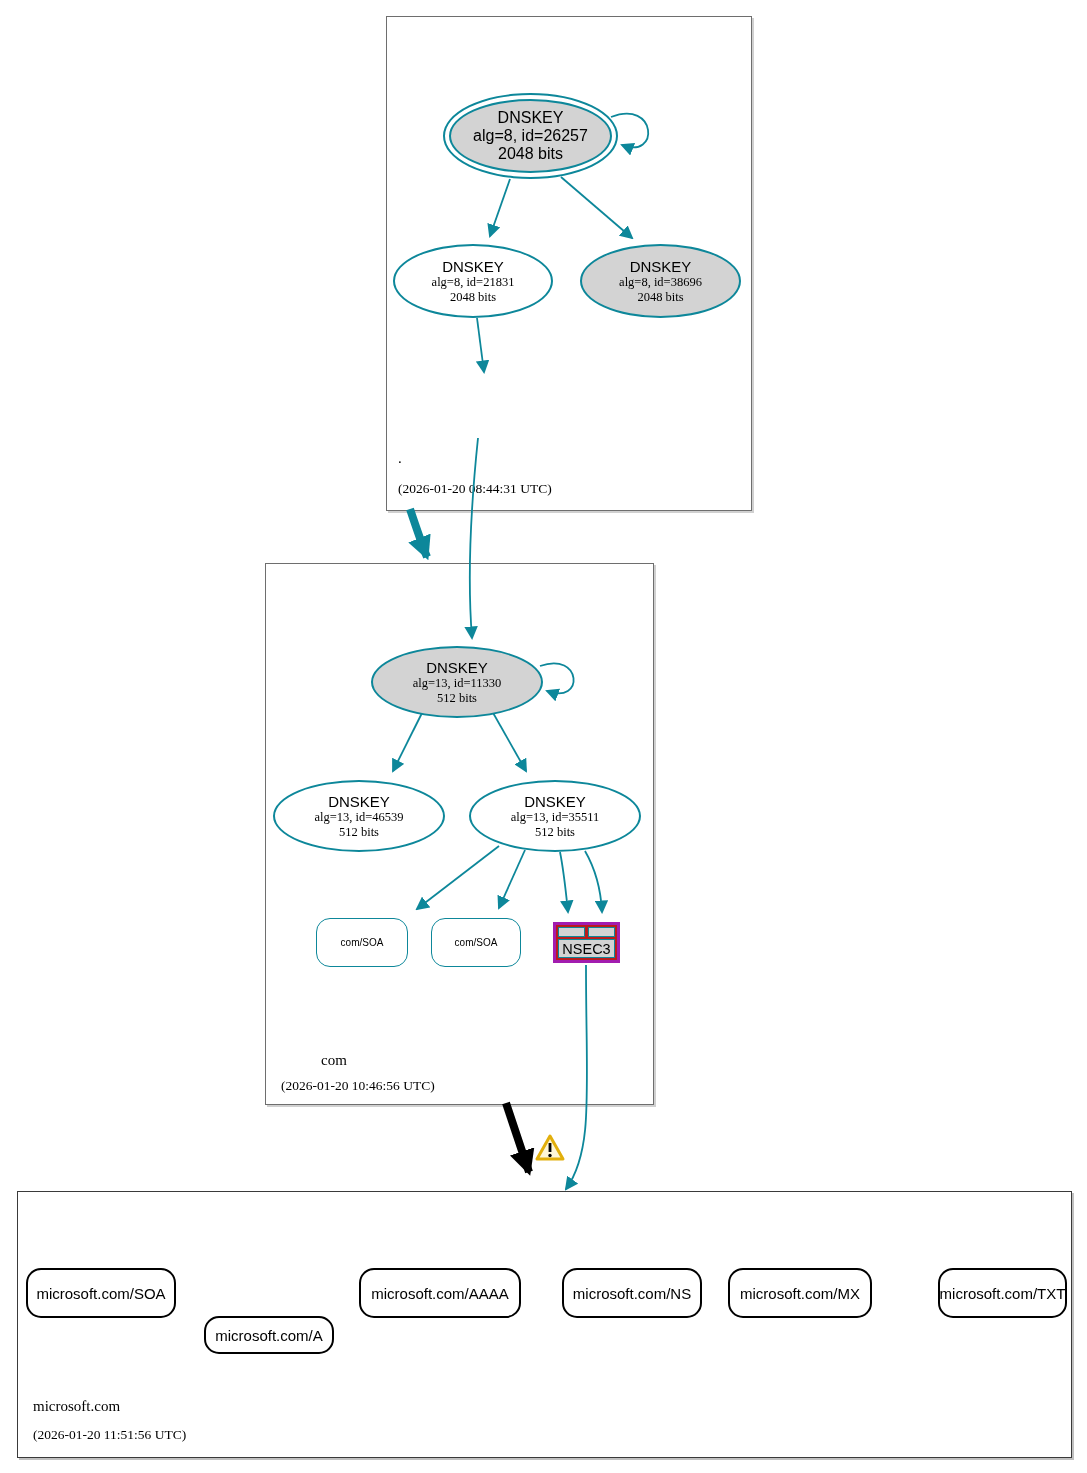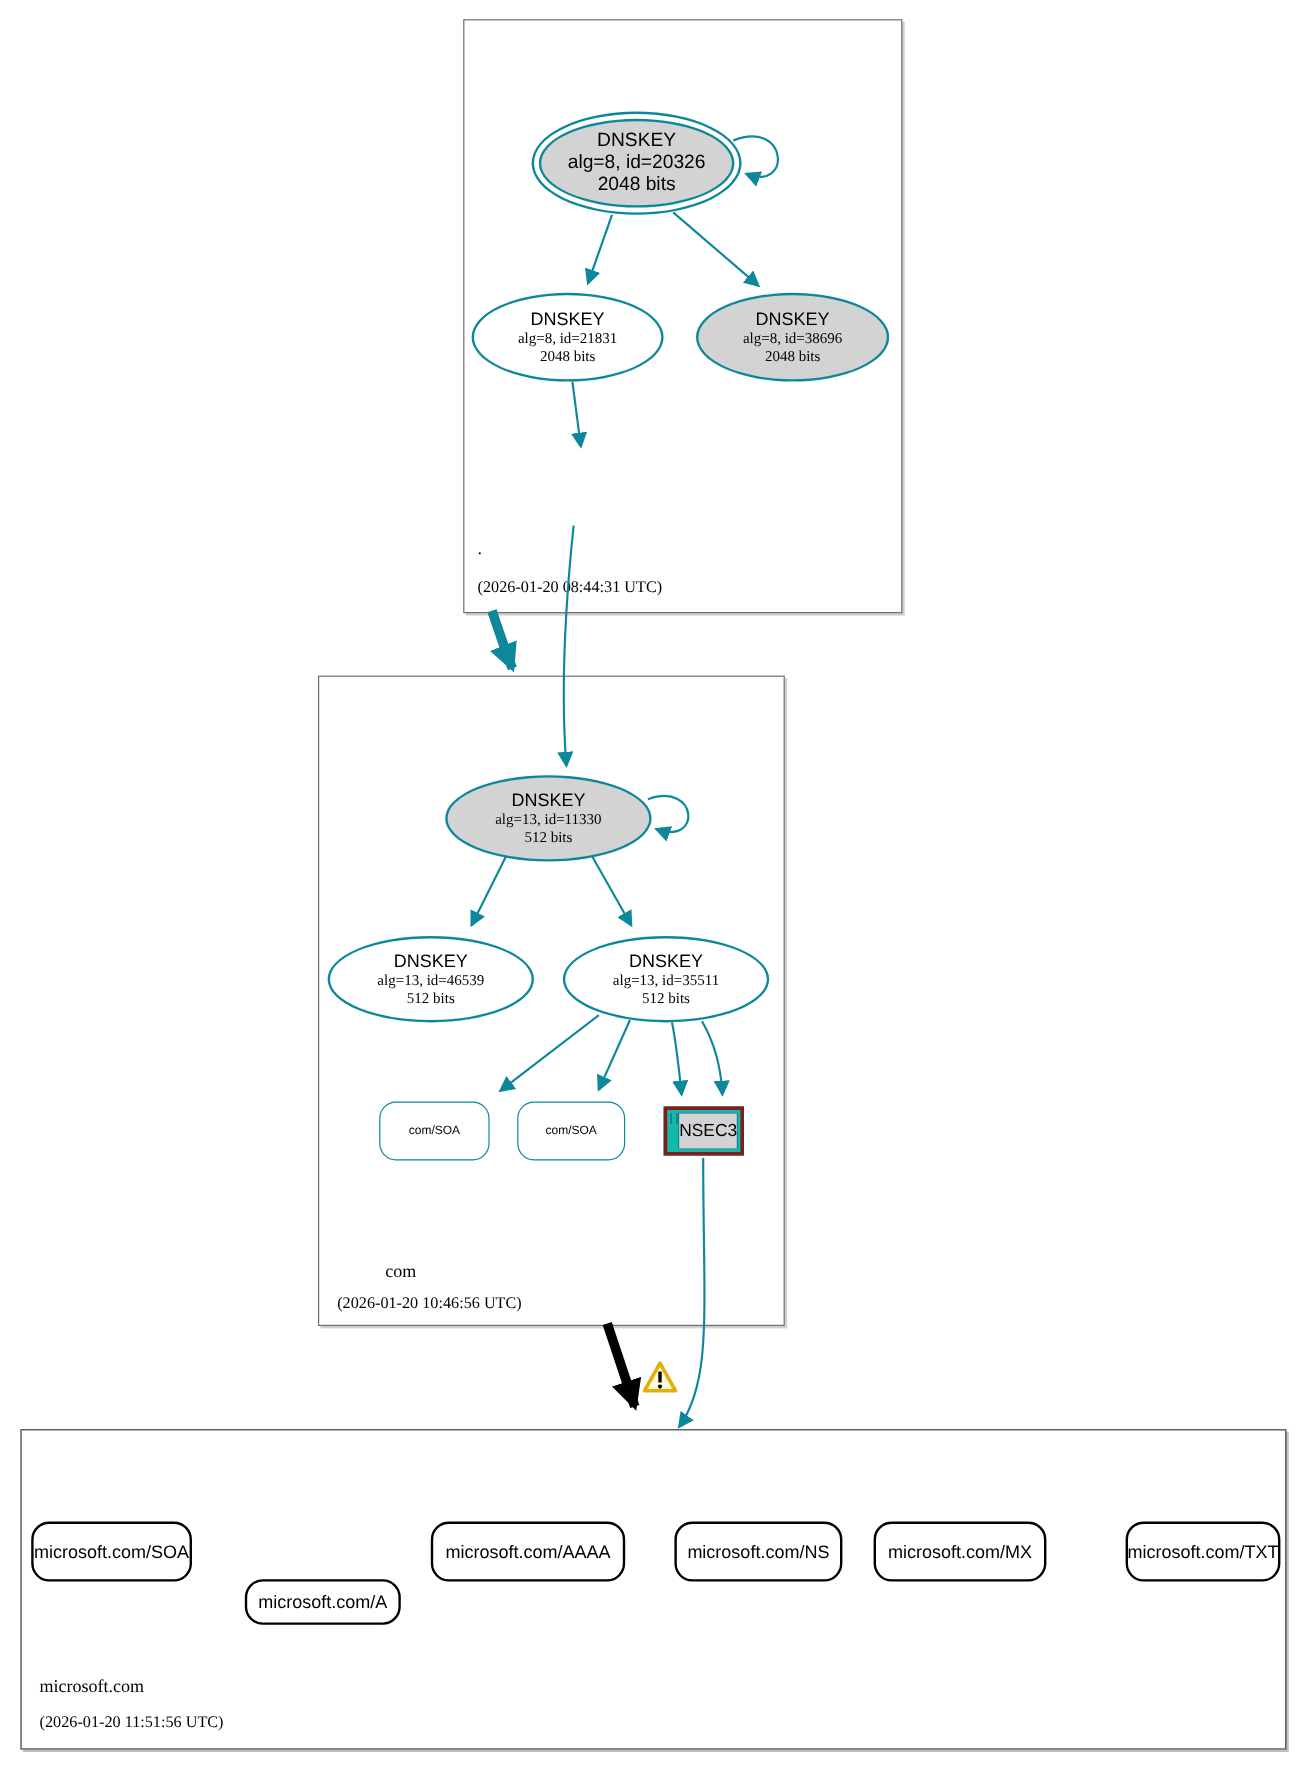--- a/index.html
+++ b/index.html
@@ -25,22 +25,22 @@
     box-sizing:border-box;display:flex;align-items:center;justify-content:center;background:#fff;}
   .double-ring .inner{position:absolute;inset:4px;border:2px solid #0d879a;border-radius:50%;
     background:#d3d3d3;display:flex;flex-direction:column;align-items:center;justify-content:center;text-align:center;}
 
   
   .rrset{position:absolute;border:1.8px solid #0d879a;border-radius:14px;background:#fff;
     display:flex;align-items:center;justify-content:center;font-size:10px;color:#000;box-sizing:border-box;}
   .rrset.black{border:2px solid #000;border-radius:15px;font-size:15px;}
 
   
-  .nsec3{position:absolute;border:3px solid #7f1d1d;background:#14b8a6;box-sizing:border-box;
-    padding:2px;display:flex;flex-direction:row;}
+  .nsec3{position:absolute;border:3px solid #a21caf;background:#b91c1c;box-sizing:border-box;
+    padding:2px;display:flex;flex-direction:column;}
   .nsec3 .cells{display:flex;gap:3px;margin-bottom:2px;}
   .nsec3 .cell{flex:1;height:8px;border:1.5px solid #0d879a;background:#d3d3d3;}
   .nsec3 .label{flex:1;border:1.5px solid #0d879a;display:flex;align-items:center;justify-content:center;
     font-size:14.5px;color:#000;background:#d3d3d3;}
 
   svg.overlay{position:absolute;left:0;top:0;pointer-events:none;}
 </style>
 </head>
 <body>
 
@@ -99,21 +99,21 @@
     <g>
       <polygon points="550,1136 563,1159 537,1159" fill="#fdf6d8" stroke="#e2af0c" stroke-width="3" stroke-linejoin="round"></polygon>
       <rect x="548.6" y="1143" width="2.8" height="9" fill="#000"></rect>
       <circle cx="550" cy="1155.5" r="1.7" fill="#000"></circle>
     </g>
   </svg>
 
   <div class="double-ring" style="left:443px;top:93px;width:175px;height:86px;">
     <div class="inner">
       <div class="type">DNSKEY</div>
-      <div class="detail">alg=8, id=20326</div>
+      <div class="detail">alg=8, id=26257</div>
       <div class="detail">2048 bits</div>
     </div>
   </div>
 
   <div class="ellipse" style="left:393px;top:244px;width:160px;height:74px;">
     <div class="type">DNSKEY</div>
     <div class="detail">alg=8, id=21831</div>
     <div class="detail">2048 bits</div>
   </div>
 
@@ -150,21 +150,21 @@
   </div>
 
   <div class="nsec3" style="left:553px;top:922px;width:67px;height:41px;">
     <div class="cells">
       <div class="cell"></div>
       <div class="cell"></div>
     </div>
     <div class="label">NSEC3</div>
   </div>
 
-  <div class="rrset black" style="left:26px;top:1268px;width:134px;height:50px;">
+  <div class="rrset black" style="left:26px;top:1268px;width:150px;height:50px;">
     <span>microsoft.com/SOA</span>
   </div>
   <div class="rrset black" style="left:204px;top:1316px;width:130px;height:38px;">
     <span>microsoft.com/A</span>
   </div>
   <div class="rrset black" style="left:359px;top:1268px;width:162px;height:50px;">
     <span>microsoft.com/AAAA</span>
   </div>
   <div class="rrset black" style="left:728px;top:1268px;width:144px;height:50px;">
     <span>microsoft.com/MX</span>

